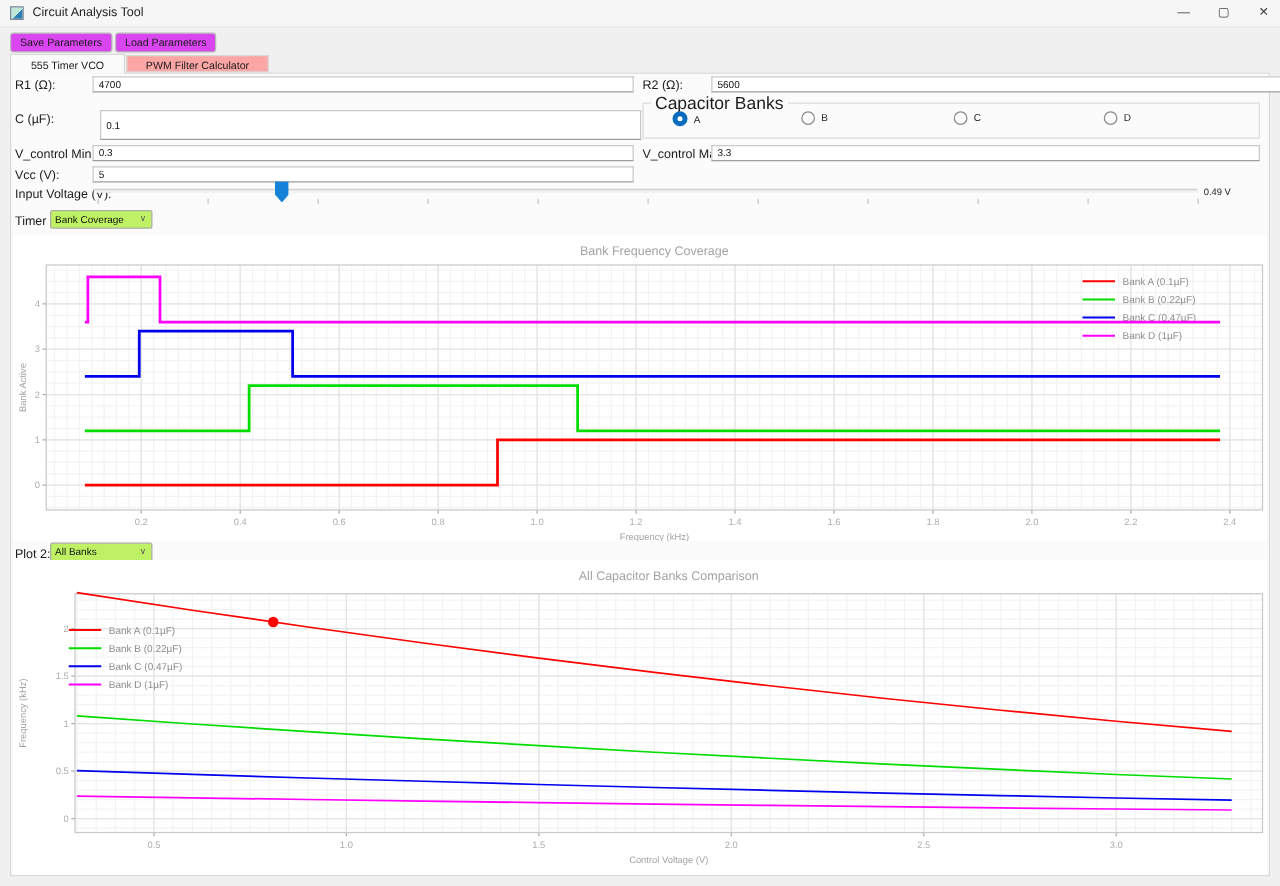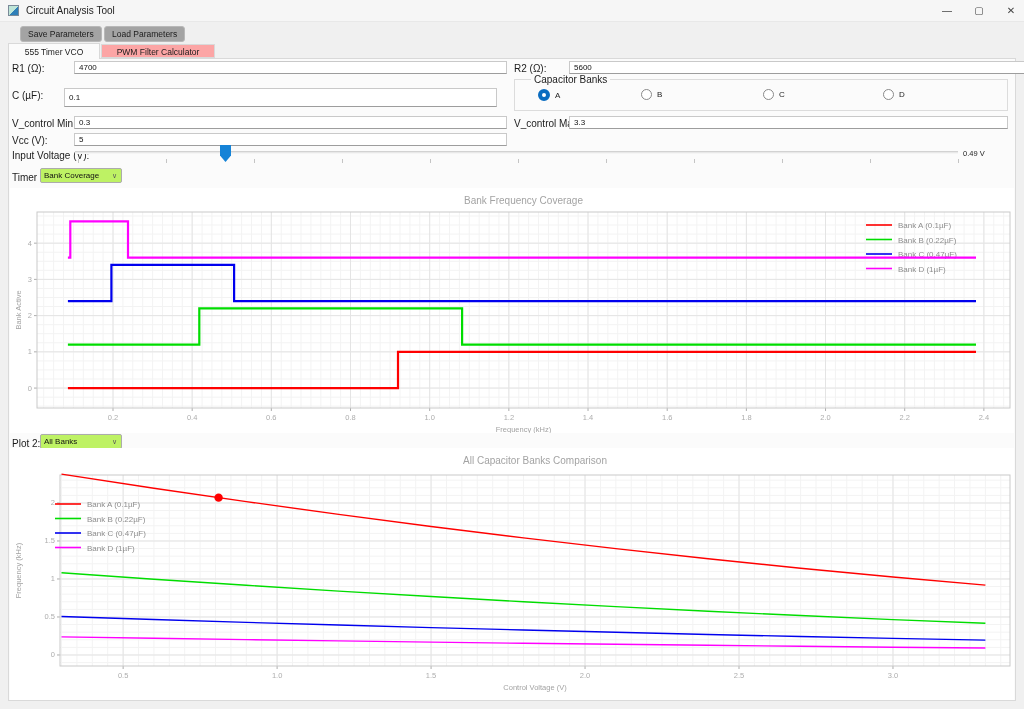--- a/index.html
+++ b/index.html
@@ -12,37 +12,37 @@
   .titlebar { position:absolute; left:0; top:0; width:1024px; height:22px;
     background:#f6f6f6; border-bottom:1px solid #e8e8e8; }
   .app-icon { position:absolute; left:8px; top:5px; width:11px; height:11px;
     border:1px solid #7a8a99; background:linear-gradient(135deg,#bfe6d8 0 55%,#2e7fb8 55%); }
   .win-title { position:absolute; left:26px; top:5px; font-size:10px; color:#222;text-align:right; }
   .win-btn { position:absolute; top:0; width:30px; height:22px; text-align:center;
     line-height:22px; font-size:10px; color:#444; cursor:default; }
   .win-btn.min { left:932px; } .win-btn.max { left:964px; } .win-btn.close { left:996px; }
   
   .tool-btn { position:absolute; top:26px; height:16px; font-size:8.5px; color:#1b1b1b;
-    background:#a3a3a3; border:1px solid #b8b8b8; border-radius:3px; padding:0 7px;
-    line-height:14px;margin-left:12px; }
+    background:#d946ef; border:1px solid #b8b8b8; border-radius:3px; padding:0 7px;
+    line-height:14px; }
   
   .tab { position:absolute; top:44px; height:14px; font-size:8.5px; text-align:center;
     line-height:14px; color:#1b1b1b; background:#fca5a5; border:1px solid #d9d9d9; z-index:1; }
   .tab.active { top:43px; height:16px; line-height:16px; background:#fbfbfb;
     border-bottom:none; z-index:3; }
   .panel { position:absolute; left:8px; top:58px; width:1008px; height:643px;
     background:#fbfbfb; border:1px solid #d9d9d9; z-index:2; }
   
   .flabel { position:absolute; font-size:10px; color:#1b1b1b; z-index:4; white-space:nowrap; }
   .finput { position:absolute; font-size:8px; color:#111; background:#fff;
     border:1px solid #c9c9c9; border-bottom-color:#9d9d9d; padding:0 4px; z-index:4;
     font-family:"Liberation Sans","DejaVu Sans",sans-serif; }
   fieldset.groupbox { position:absolute; left:514px; top:74px; width:494px; height:37px;
     border:1px solid #dcdcdc; z-index:4; background:#fbfbfb; }
-  fieldset.groupbox legend { font-size:10px; color:#1b1b1b; margin-left:16px; padding:0 3px; }
+  fieldset.groupbox legend { font-size:14px; color:#1b1b1b; margin-left:6px; padding:0 3px; }
   .radio-wrap { position:absolute; display:flex; align-items:center; z-index:5; }
   .radio { width:11px; height:11px; border-radius:50%; background:#fff; border:1px solid #8a8a8a; }
   .radio.sel { width:12px; height:12px; border:4px solid #0a6cc0; }
   .radio-label { font-size:8px; margin-left:5px; color:#1b1b1b; }
   
   .slider-track { position:absolute; left:75px; top:151px; width:883px; height:3px;
     background:#e8e8e8; border-top:1px solid #d2d2d2; border-bottom:1px solid #f5f5f5; z-index:4; }
   .slider-tick { position:absolute; top:159px; width:1px; height:4px; background:#c4c4c4; z-index:4; }
   .slider-handle { position:absolute; top:145px; width:11px; height:17px; background:#1583d7;
     clip-path:polygon(0 0,100% 0,100% 62%,50% 100%,0 62%); z-index:5; }
@@ -73,21 +73,21 @@
 <div class="tab active" style="left:8px;width:92px;">555 Timer VCO</div>
 <div class="tab" style="left:101px;width:114px;">PWM Filter Calculator</div>
 <div class="panel"></div>
 
 <div class="flabel" style="left:12px;top:63px;">R1 (Ω):</div>
 <input class="finput" style="left: 74px; top: 61px; width: 433px; height: 13px;" value="4700">
 <div class="flabel" style="left:514px;top:63px;">R2 (Ω):</div>
 <input class="finput" style="left: 569px; top: 61px; width: 480px; height: 13px;" value="5600">
 
 <div class="flabel" style="left:12px;top:90px;">C (µF):</div>
-<input class="finput" style="left: 64px; top: 88px; width: 433px; height: 19px;" value="0.1">
+<input class="finput" style="left: 80px; top: 88px; width: 433px; height: 24px;" value="0.1">
 
 <fieldset class="groupbox">
   <legend>Capacitor Banks</legend>
 </fieldset>
 <div class="radio-wrap" style="left:538px;top:89px;">
   <div class="radio sel"></div>
   <span class="radio-label">A</span>
 </div>
 <div class="radio-wrap" style="left:641px;top:89px;">
   <div class="radio"></div>

